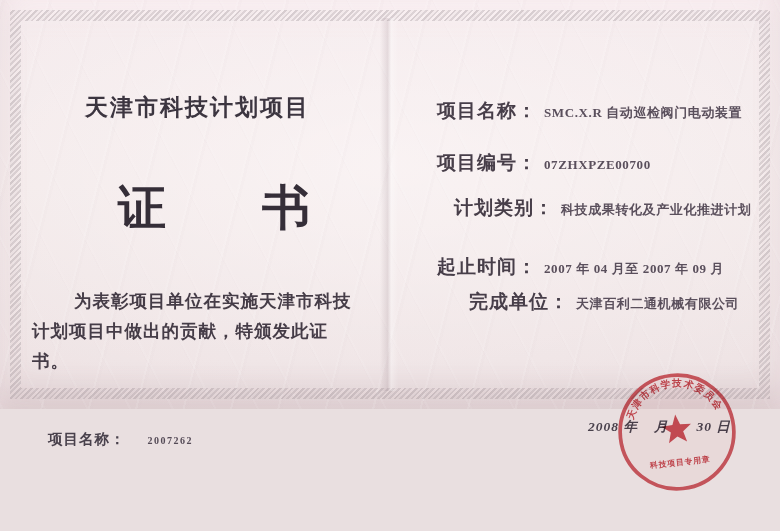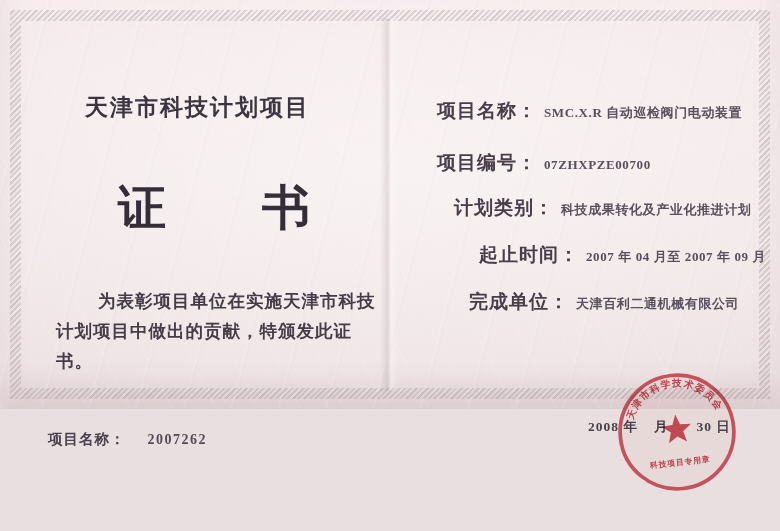--- a/index.html
+++ b/index.html
@@ -41,44 +41,44 @@
   .program-title{
     position:absolute;left:85px;top:92px;
     font-family:"Liberation Sans","DejaVu Sans",sans-serif;
     font-size:23px;font-weight:bold;letter-spacing:2px;color:#3c3540;
   }
   .cert-title{
     position:absolute;left:118px;top:176px;
     font-size:48px;font-weight:bold;letter-spacing:0;color:#352e38;
   }
   .citation{
-    position:absolute;left:56px;top:286px;width:332px;
+    position:absolute;left:32px;top:286px;width:332px;
     font-size:17.5px;font-weight:bold;line-height:30px;
     text-indent:2.4em;letter-spacing:1px;color:#453c47;margin:0;
   }
   .cert-no{
     position:absolute;left:48px;top:430px;
     font-size:14.5px;font-weight:bold;letter-spacing:1px;color:#49414c;
   }
-  .cert-no .value{margin-left:22px;font-size:14px;letter-spacing:1.5px;color:#554b57;}
+  .cert-no .value{margin-left:22px;font-size:10px;letter-spacing:1.5px;color:#554b57;}
 
   
   .fields{position:absolute;left:437px;top:98px;width:320px;}
   .field-row{position:absolute;left:0;white-space:nowrap;}
   .field-row:nth-child(1){top:0;}
   .field-row:nth-child(2){top:52px;}
   .field-row:nth-child(3){top:97px;margin-left:17px;}
-  .field-row:nth-child(4){top:144px;margin-left:42px;}
+  .field-row:nth-child(4){top:156px;}
   .field-row:nth-child(5){top:191px;margin-left:32px;}
   .flabel{font-size:19px;font-weight:bold;letter-spacing:1px;color:#473e49;}
   .fvalue{font-size:13px;font-weight:bold;letter-spacing:0.6px;color:#5a4f5c;margin-left:7px;}
 
   .date-line{
     position:absolute;left:588px;top:418px;
-    font-size:13.5px;font-weight:bold;letter-spacing:1px;color:#49414c;white-space:nowrap;
+    font-size:13.5px;font-weight:bold;letter-spacing:1px;color:#49414c;white-space:nowrap;font-style:italic;
   }
   .date-line .month{margin-left:16px;}
   .date-line .day{margin-left:28px;}
 
   .seal{
     position:absolute;left:615px;top:370px;width:124px;height:124px;
     mix-blend-mode:multiply;transform:rotate(-6deg);opacity:.92;
   }
   .seal svg{width:100%;height:100%;}
   .seal .ring{stroke:rgba(200,43,53,0.82);stroke-width:3.6;fill:rgba(222,70,80,0.04);}

